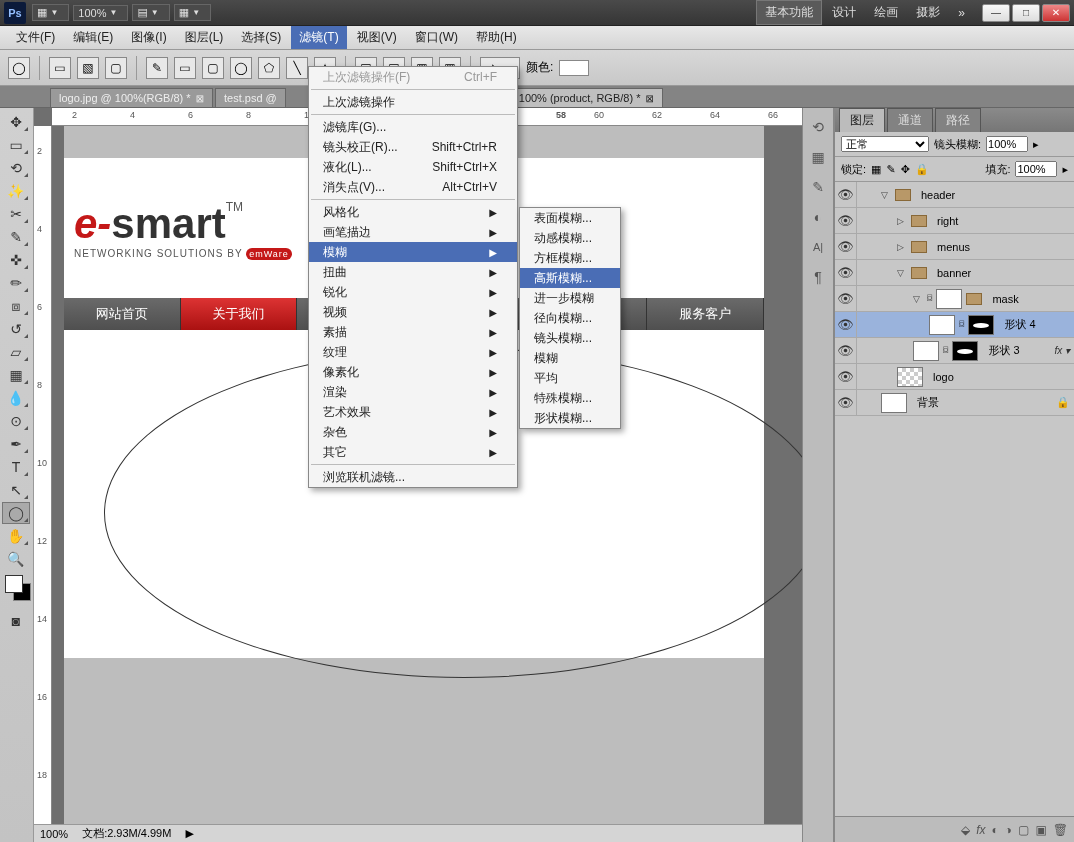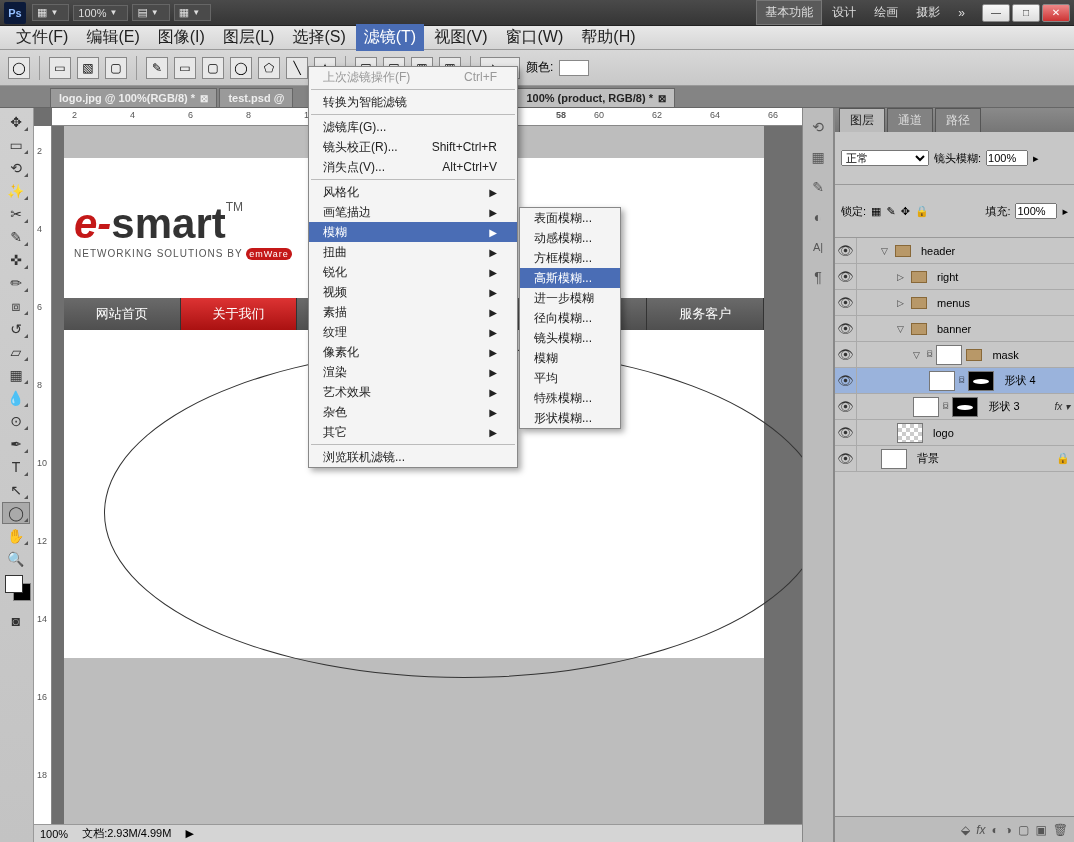--- a/index.html
+++ b/index.html
@@ -12,31 +12,31 @@
 .toolbar-dropdown .tri { font-size:8px; }
 .title-spacer { flex: 1; }
 .workspace-btn { color:#ddd; font-size:12px; padding: 3px 8px; margin:0 1px; cursor:pointer;}
 .workspace-btn.active { background:#5a5a5a; border:1px solid #777; }
 .win-controls { display:flex; gap:2px; margin-left:8px;}
 .win-btn { width:28px; height:18px; background:linear-gradient(#f8f8f8,#ddd); border:1px solid #888; border-radius:2px; display:flex; align-items:center; justify-content:center; font-size:10px; color:#333;}
 .win-btn.close { background:linear-gradient(#e88,#c33); color:#fff;}
 
 
 .menubar { height: 24px; background: linear-gradient(#e8e8e8,#d5d5d5); display:flex; align-items:center; padding: 0 8px; border-bottom:1px solid #999; gap: 2px;}
-.menuitem { padding: 3px 8px; font-size:16px; color:#222; cursor:pointer;}
+.menuitem { padding: 3px 8px; font-size:12px; color:#222; cursor:pointer;}
 .menuitem.open { background:#4a6db5; color:#fff; }
 
 
 .optbar { height: 36px; background: linear-gradient(#d8d8d8,#c8c8c8); display:flex; align-items:center; padding:0 8px; gap:6px; border-bottom:1px solid #999;}
 .opt-slot { width:22px; height:22px; background:#e8e8e8; border:1px solid #888; display:flex; align-items:center; justify-content:center; font-size:12px;}
 .opt-divider { width:1px; height:24px; background:#999; margin:0 3px;}
 .color-swatch { width:30px; height:16px; background:#fff; border:1px solid #888;}
 
 
-.doctabs { height: 22px; background: #848484; display:flex; align-items:flex-end; padding-left:50px; border-bottom:1px solid #666;font-weight:bold;}
+.doctabs { height: 22px; background: #848484; display:flex; align-items:flex-end; padding-left:50px; border-bottom:1px solid #666;}
 .doctab { background:#9a9a9a; color:#eee; font-size:11px; padding:3px 8px; margin-right:2px; border:1px solid #666; border-bottom:none; display:flex; align-items:center; gap:5px;}
 .doctab.active { background:#bfbfbf; color:#222;}
 .tab-x { font-size:10px; cursor:pointer;}
 
 
 .mainrow { display:flex; height: 734px; }
 .toolbox { width: 34px; background: linear-gradient(#d0d0d0,#c3c3c3); border-right:1px solid #999; padding: 3px 2px; display:flex; flex-direction:column; gap:1px;}
 .tool { width:28px; height:22px; display:flex; align-items:center; justify-content:center; font-size:14px; color:#333; border:1px solid transparent; position:relative;}
 .tool.selected { background:#aaa; border:1px solid #777;}
 .tool .corner { position:absolute; bottom:1px; right:1px; width:0; height:0; border-right:4px solid #555; border-top:4px solid transparent;}
@@ -68,21 +68,21 @@
 
 
 .dockstrip { width:32px; background:#bcbcbc; border-left:1px solid #888; border-right:1px solid #888; display:flex; flex-direction:column; align-items:center; gap:8px; padding-top:8px;}
 .dockicon { width:22px; height:22px; display:flex; align-items:center; justify-content:center; color:#555; font-size:14px;}
 
 
 .panelcol { width:240px; background:#404040; display:flex; flex-direction:column; border-left:1px solid #888;}
 .panel-tabs { height:24px; background:linear-gradient(#8a8a8a,#767676); display:flex; align-items:flex-end; padding:0 4px; gap:2px;}
 .ptab { padding:3px 10px; font-size:12px; color:#ddd; background:#828282; border:1px solid #555; border-bottom:none;}
 .ptab.active { background:#bcbcbc; color:#222;}
-.panel-controls { display:flex; align-items:center; gap:5px; padding:18px 6px; font-size:11px; background:#c7c7c7; border-bottom:1px solid #999;}
+.panel-controls { display:flex; align-items:center; gap:5px; padding:4px 6px; font-size:11px; background:#c7c7c7; border-bottom:1px solid #999;}
 .panel-controls select { font-size:11px; width:88px;}
 .pfield { width:42px; font-size:11px;}
 .layerlist { flex:1; background:#c7c7c7; overflow:auto;}
 .layerrow { display:flex; align-items:center; height:26px; border-bottom:1px solid #aaa; font-size:11px; gap:4px; padding-right:4px;}
 .layerrow.sel { background:#9ab3dc;}
 .eye { width:22px; text-align:center; color:#333; font-size:13px; border-right:1px solid #aaa; height:100%; display:flex; align-items:center; justify-content:center;}
 .indent1 { width:16px;} .indent2 { width:32px;} .indent3 { width:48px;} .indent4 { width:64px;}
 .twisty { font-size:9px; color:#444; width:10px;}
 .folder-ic { width:16px; height:12px; background:#b89868; border:1px solid #886838; }
 .thumb { width:26px; height:20px; background:#fff; border:1px solid #777;}
@@ -376,31 +376,35 @@
   </div>
 </div>
 
 <div class="dropdown" id="filterMenu">
   <div class="mi disabled">
       <span>上次滤镜操作(F)</span>
       <span>Ctrl+F</span>
     </div>
   <div class="sep"></div>
   <div class="mi">
-      <span>转换为智能滤镜</span>
+      <span>上次滤镜操作</span>
     </div>
   <div class="sep"></div>
   <div id="fg2">
       <div class="mi">
         <span>滤镜库(G)...</span>
         <span></span>
       </div>
       <div class="mi">
         <span>镜头校正(R)...</span>
         <span>Shift+Ctrl+R</span>
+      </div>
+      <div class="mi">
+        <span>液化(L)...</span>
+        <span>Shift+Ctrl+X</span>
       </div>
       <div class="mi">
         <span>消失点(V)...</span>
         <span>Alt+Ctrl+V</span>
       </div>
     </div>
   <div class="sep"></div>
   <div id="fg3">
       <div class="mi">
         <span>风格化</span>

